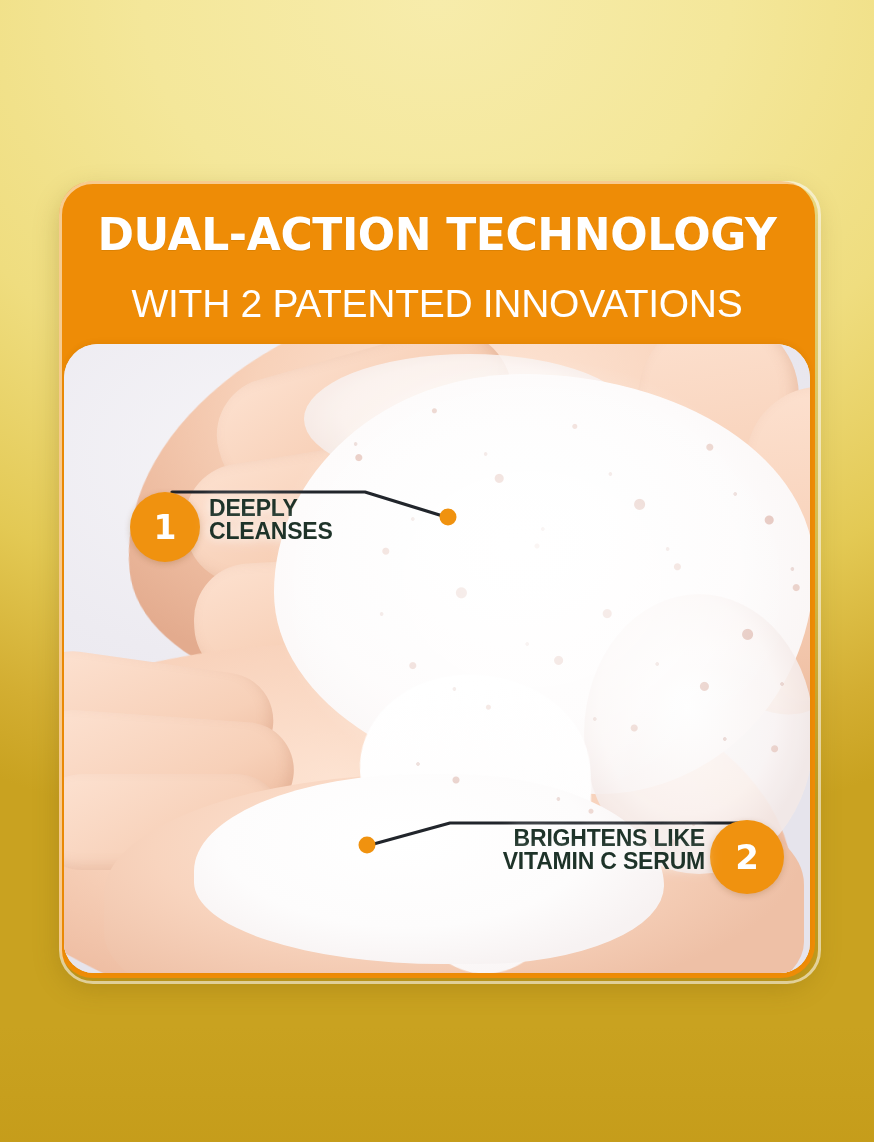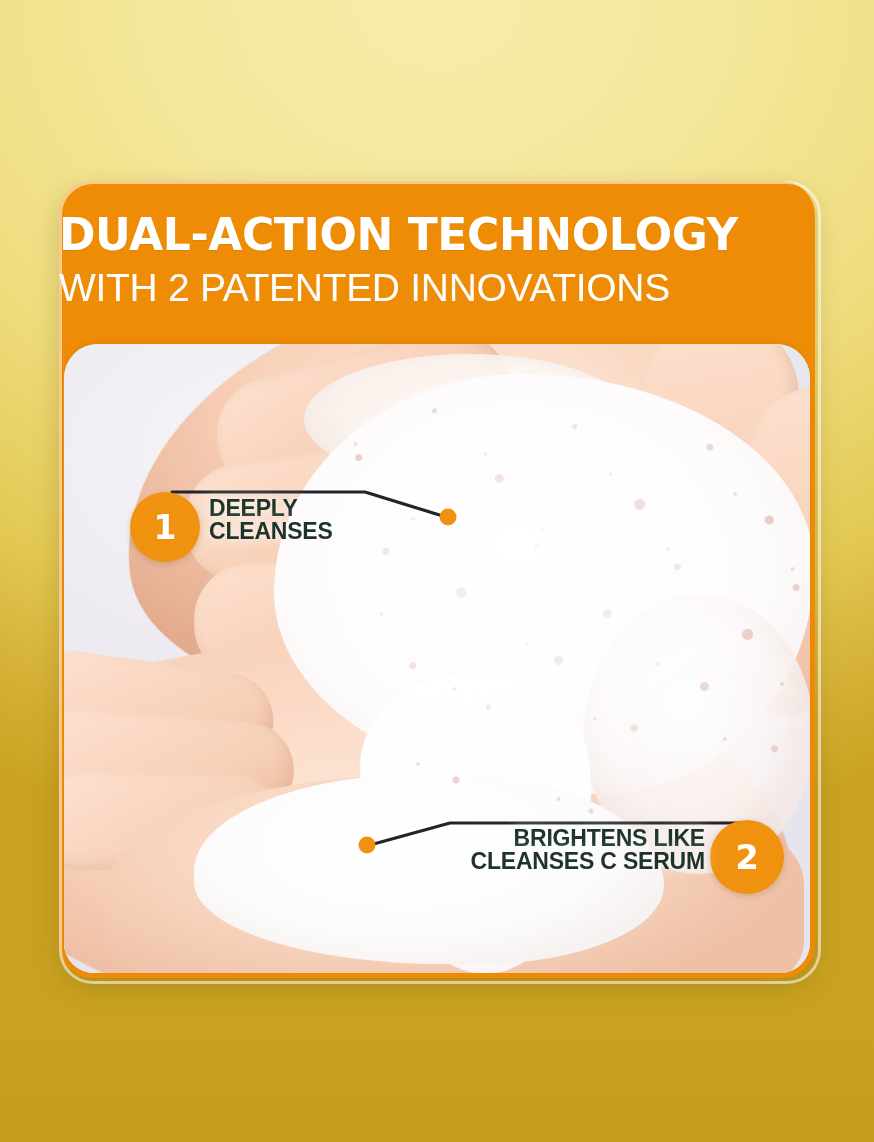--- a/index.html
+++ b/index.html
@@ -42,35 +42,35 @@
     background: #ee8c06;
     box-shadow: 0 10px 26px rgba(120, 90, 10, .28);
     overflow: hidden;
     z-index: 3;
   }
 
   .card-header {
     position: absolute;
     left: 0; top: 0; right: 0;
     height: 170px;
-    text-align: left;
+    text-align: center;
     color: #ffffff;
   }
   .title-1 {
     margin: 0;
     padding-top: 32px;
     font-size: 44px;
     line-height: 1.02;
     font-weight: 800;
     letter-spacing: -0.4px;
     font-family: "DejaVu Sans", sans-serif;
     text-shadow: 0 1px 0 rgba(150,90,0,.20);
   }
   .title-2 {
-    margin: 0;
+    margin: 16px;
     padding-top: 10px;
     font-size: 39px;
     line-height: 1.05;
     font-weight: 400;
     letter-spacing: -0.3px;
     font-family: "Liberation Sans", sans-serif;
   }
 
   
   .photo {
@@ -332,16 +332,16 @@
 
   <div class="callout" id="callout-2">
     <svg class="leader" width="874" height="1142" style="left:0; top:0;">
       <polyline points="370,845 450,823 748,823" fill="none" stroke="#21252b" stroke-width="3.2" stroke-linecap="round" stroke-linejoin="round"></polyline>
       <circle cx="367" cy="845" r="8.5" fill="#F0920F"></circle>
     </svg>
     <div class="badge">
       <span>2</span>
     </div>
     <div class="co-label">BRIGHTENS LIKE
-CLEANSES C SERUM</div>
+VITAMIN C SERUM</div>
   </div>
 
 </div>
 
 </body></html>

